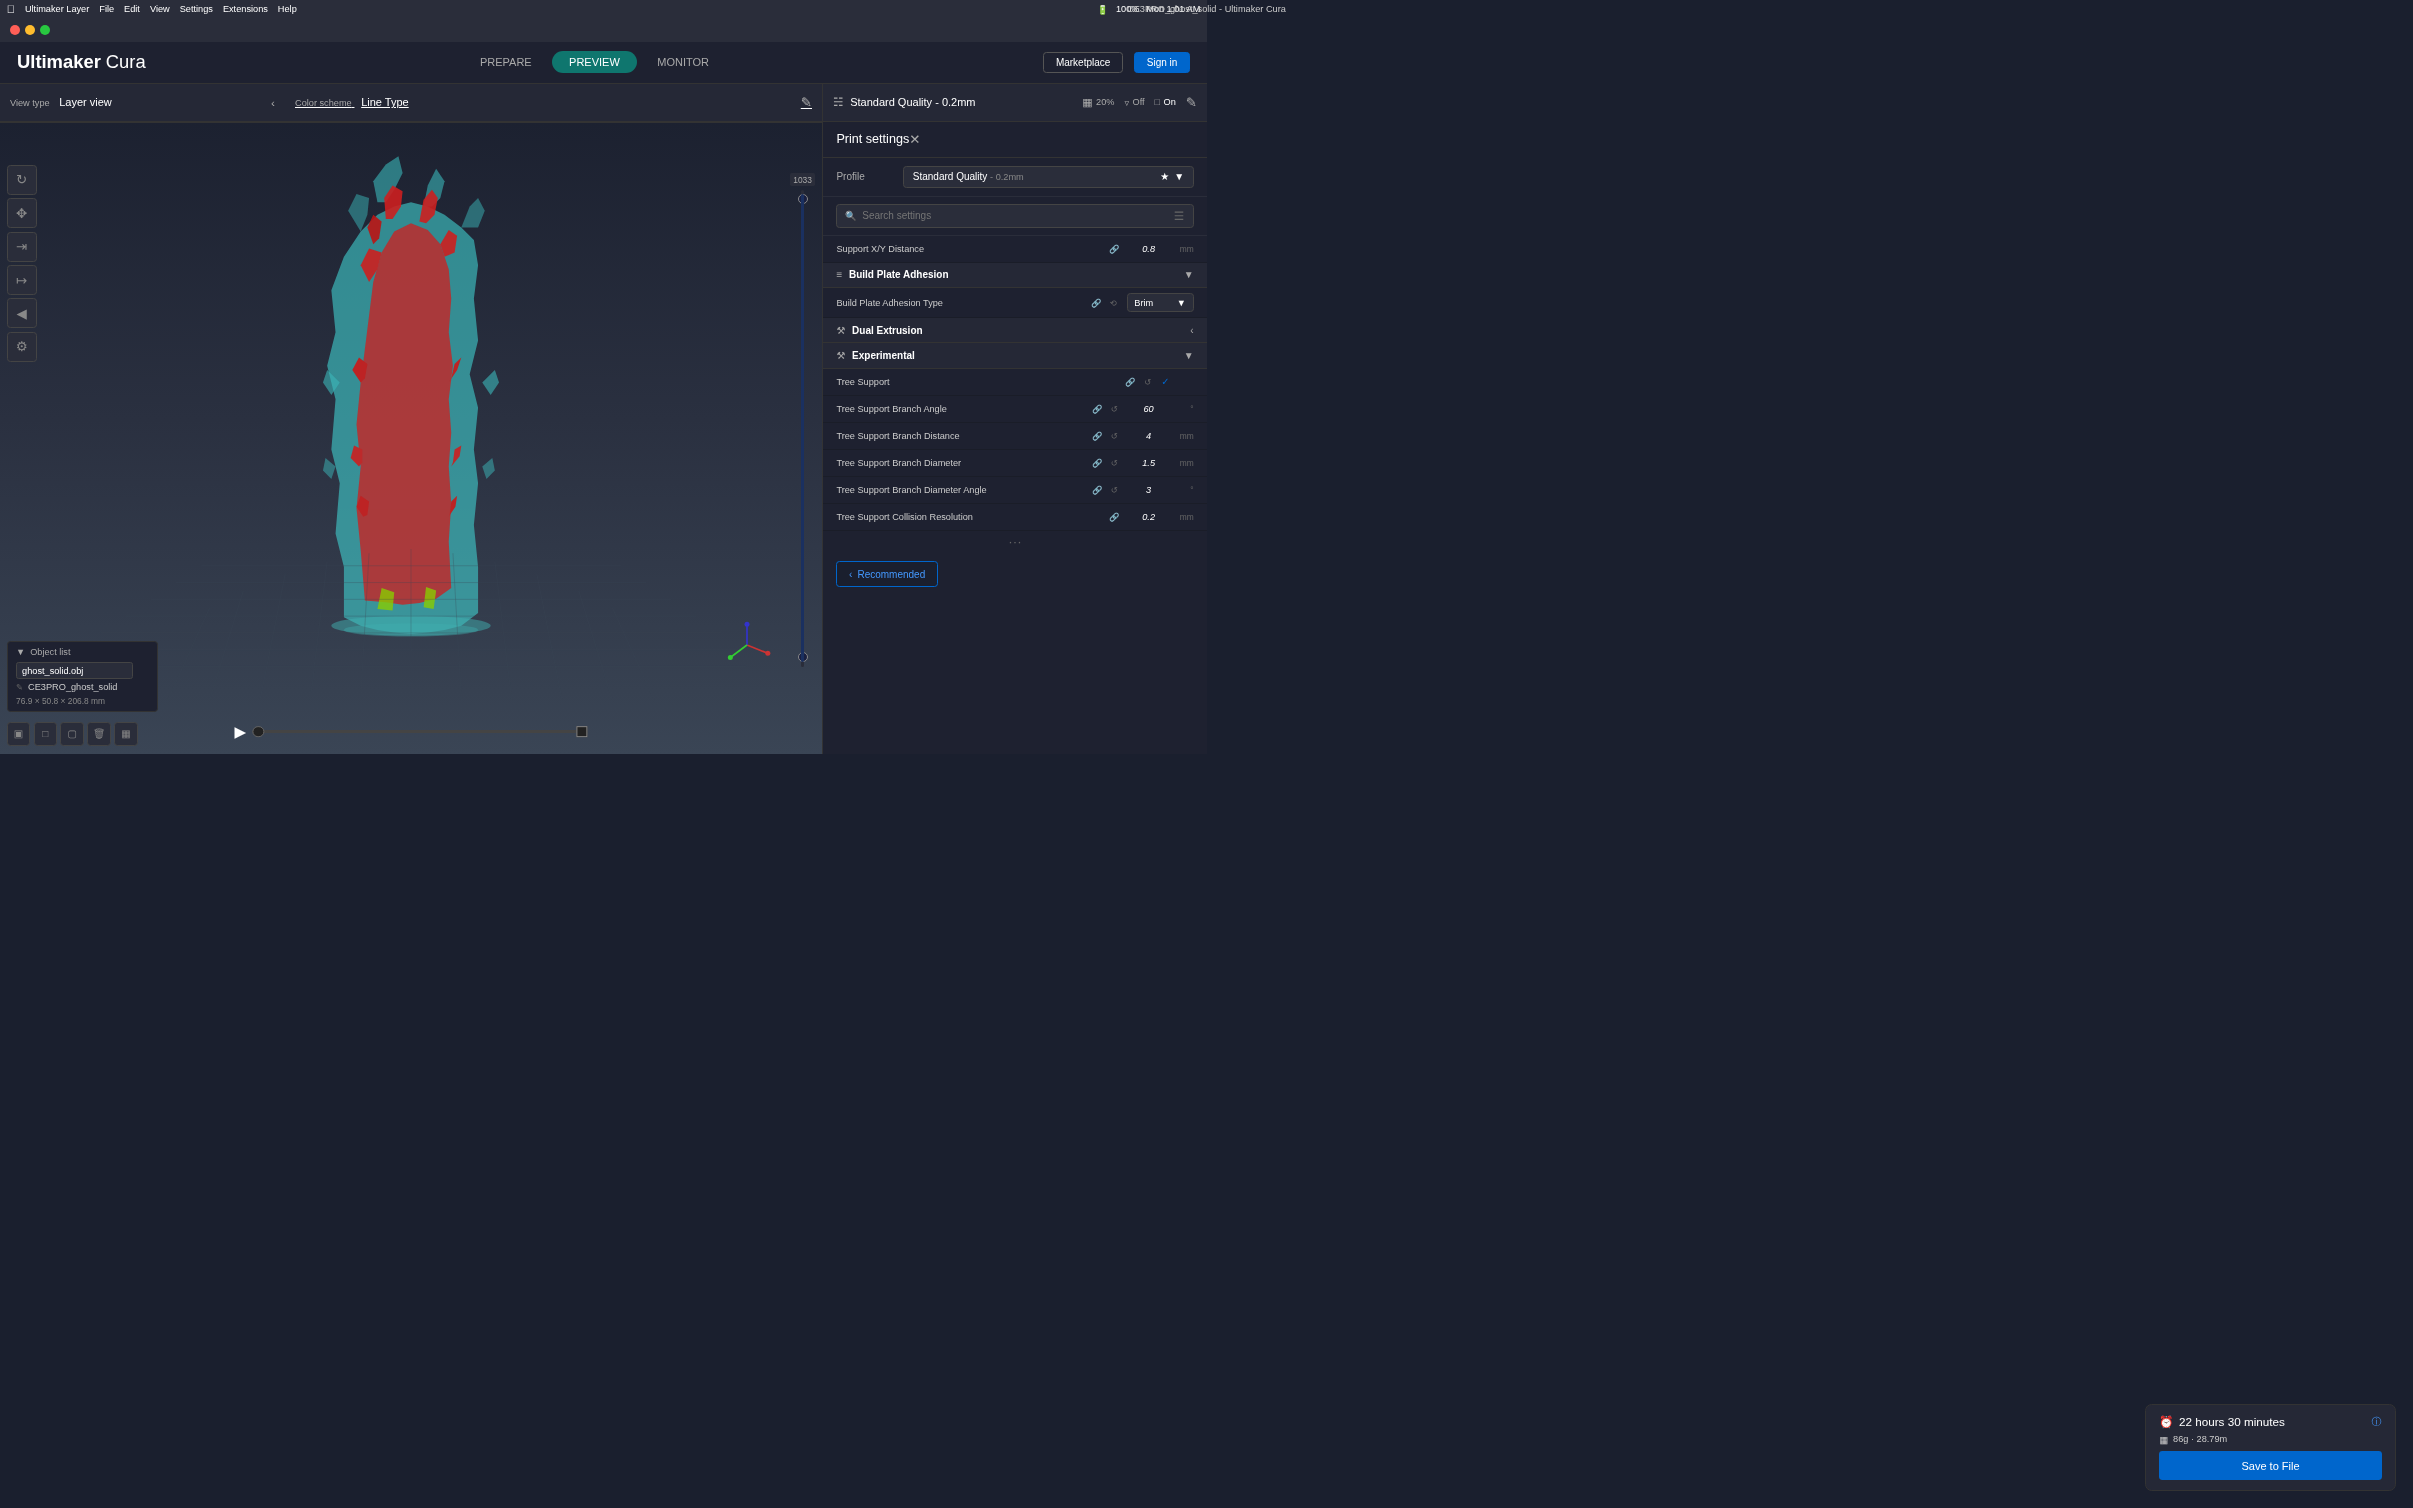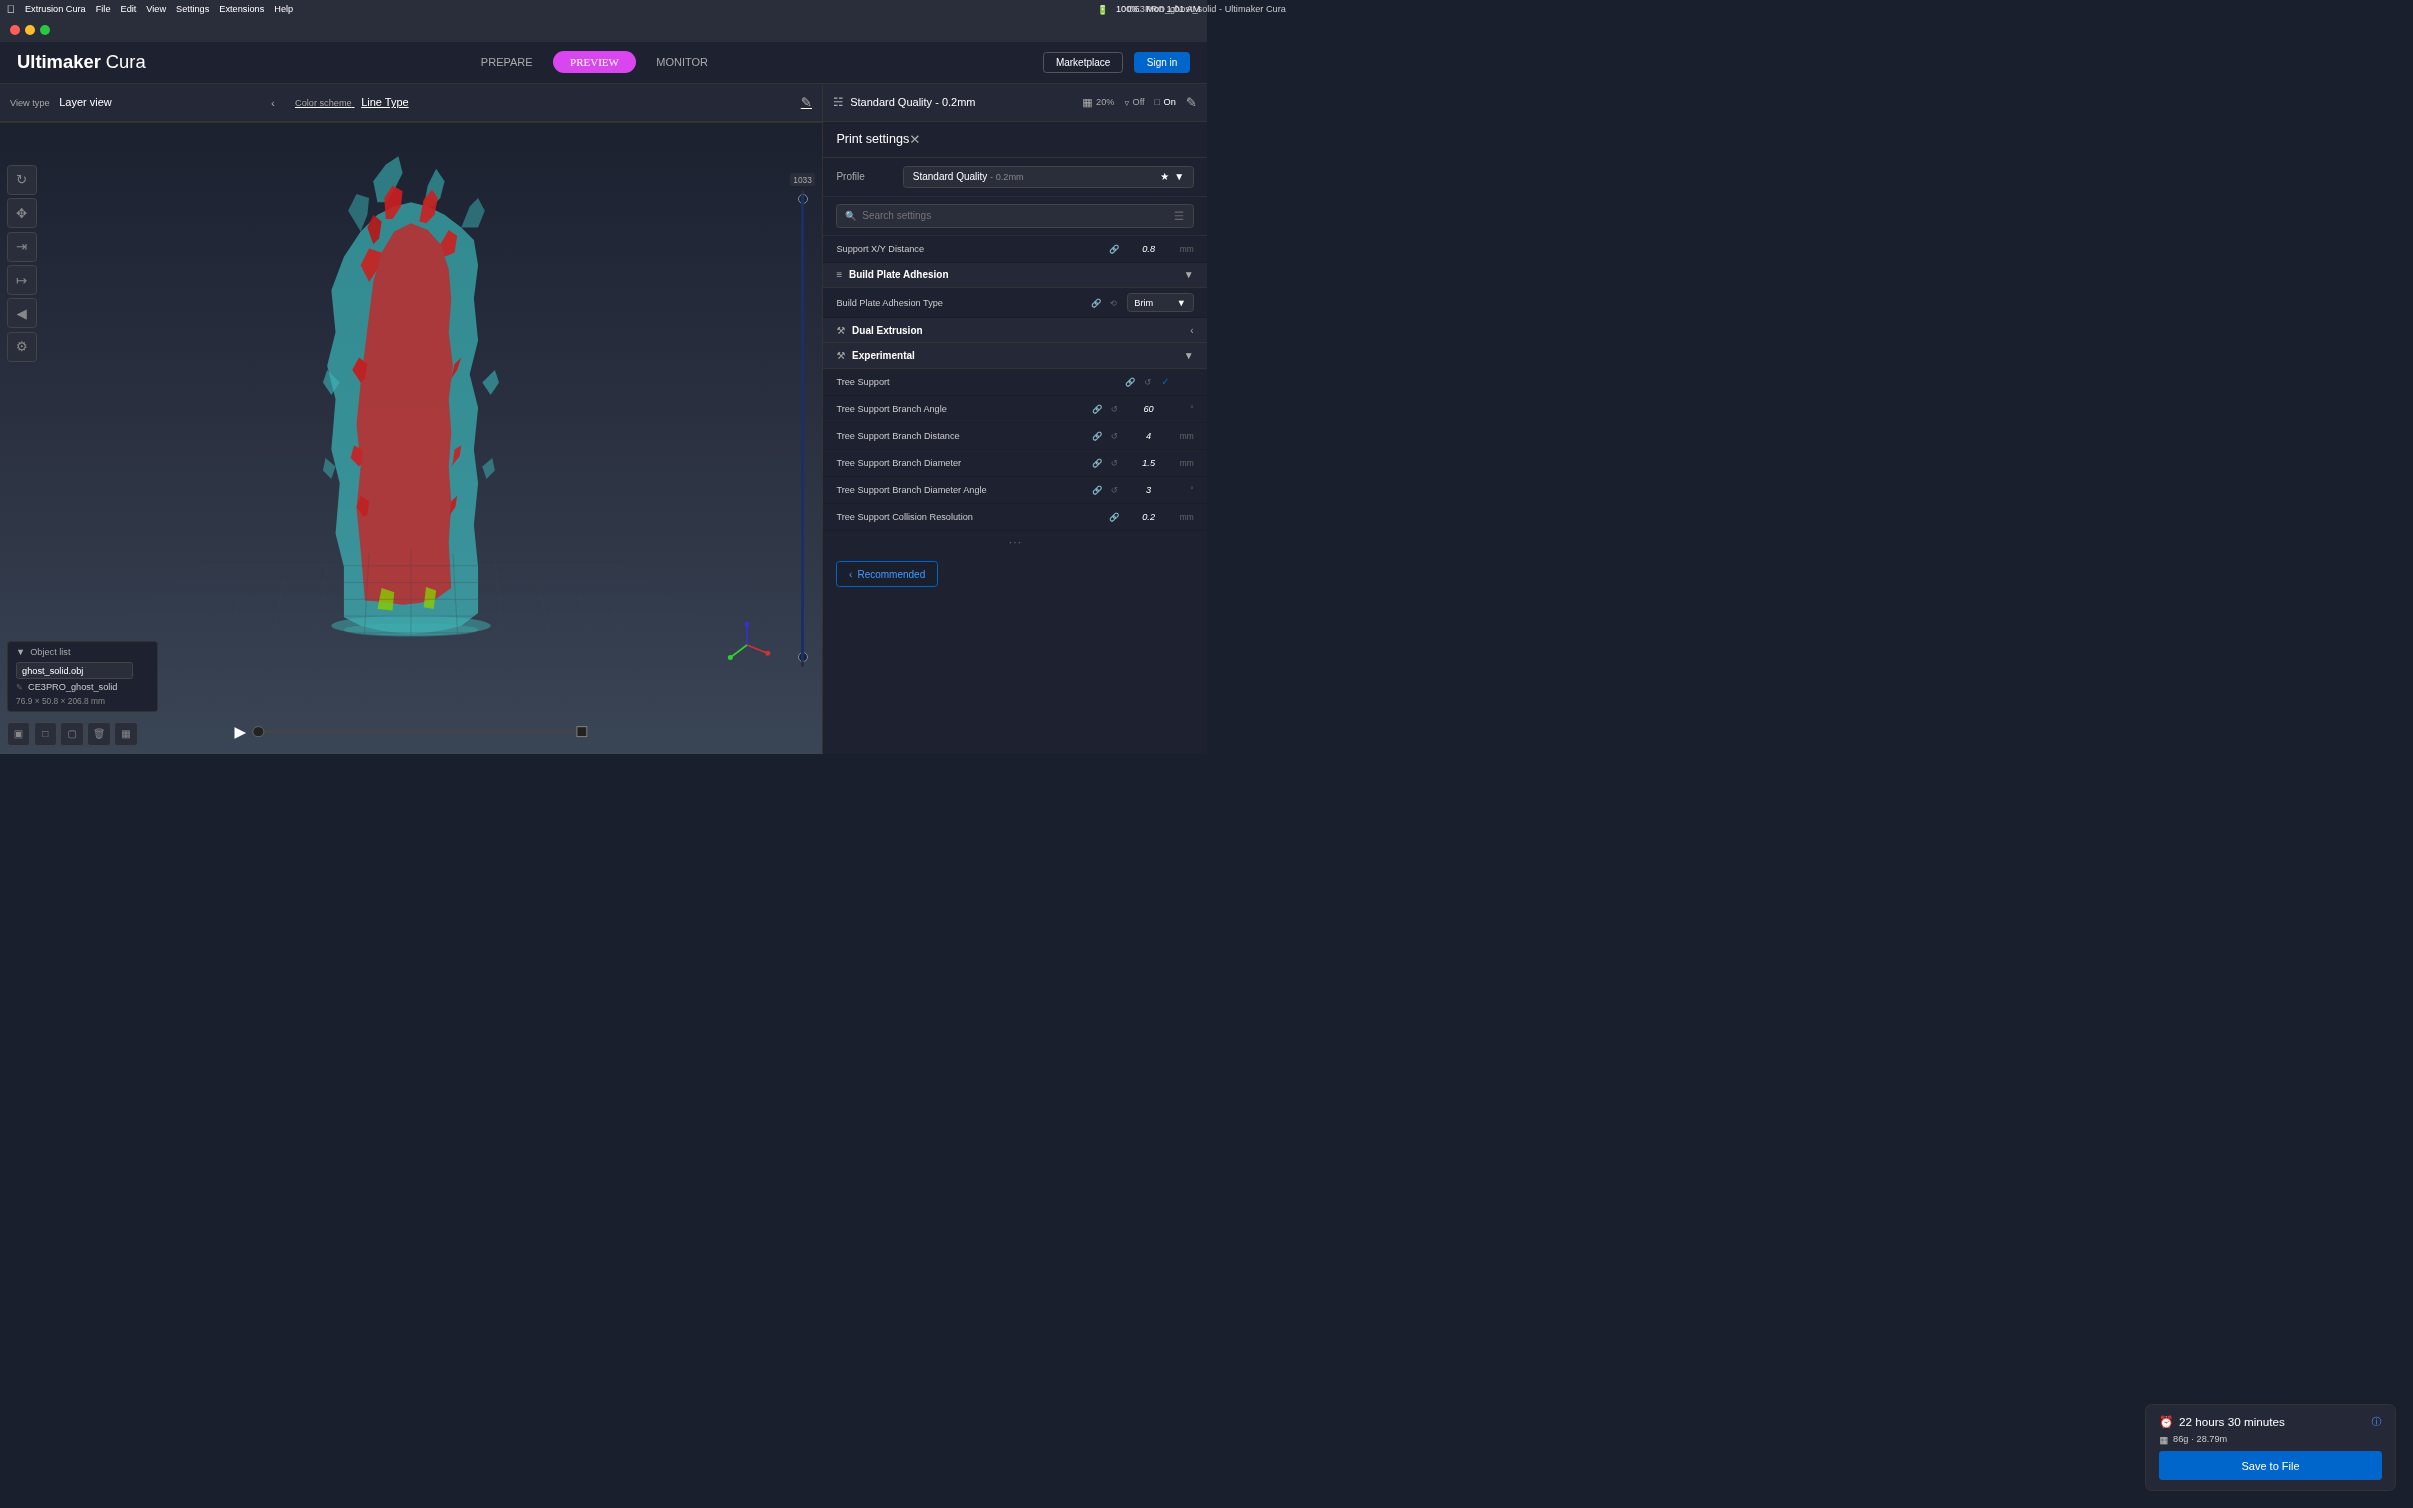--- a/index.html
+++ b/index.html
@@ -74,24 +74,23 @@
     .nav-btn {
       padding: 5px 17px;
       border: none;
       background: transparent;
       color: #aaa;
       font-size: 11px;
       cursor: pointer;
       border-radius: 3.4px;
     }
     .nav-btn.active {
-      background: #d946ef;
+      background: #0f766e;
       color: #fff;
       border-radius: 17px;
-      font-family: Liberation Serif, serif;
     }
     .header-actions { display: flex; gap: 11px; align-items: center; }
     .header-btn {
       padding: 4.2px 11.7px;
       border: 0.8px solid #555;
       background: transparent;
       color: #fff;
       font-size: 10px;
       border-radius: 3.4px;
       cursor: pointer;
@@ -600,21 +599,21 @@
       width: 100%;
       height: 151px;
     }
   </style>
 </head>
 <body>
 
 <div class="menubar">
   <div class="menubar-left">
     <span class="apple-logo"></span>
-    <span>Extrusion Cura</span>
+    <span>Ultimaker Layer</span>
     <span>File</span>
     <span>Edit</span>
     <span>View</span>
     <span>Settings</span>
     <span>Extensions</span>
     <span>Help</span>
   </div>
   <div class="menubar-center">CE3PRO_ghost_solid - Ultimaker Cura</div>
   <div class="menubar-right">
     <span>🔋</span>

